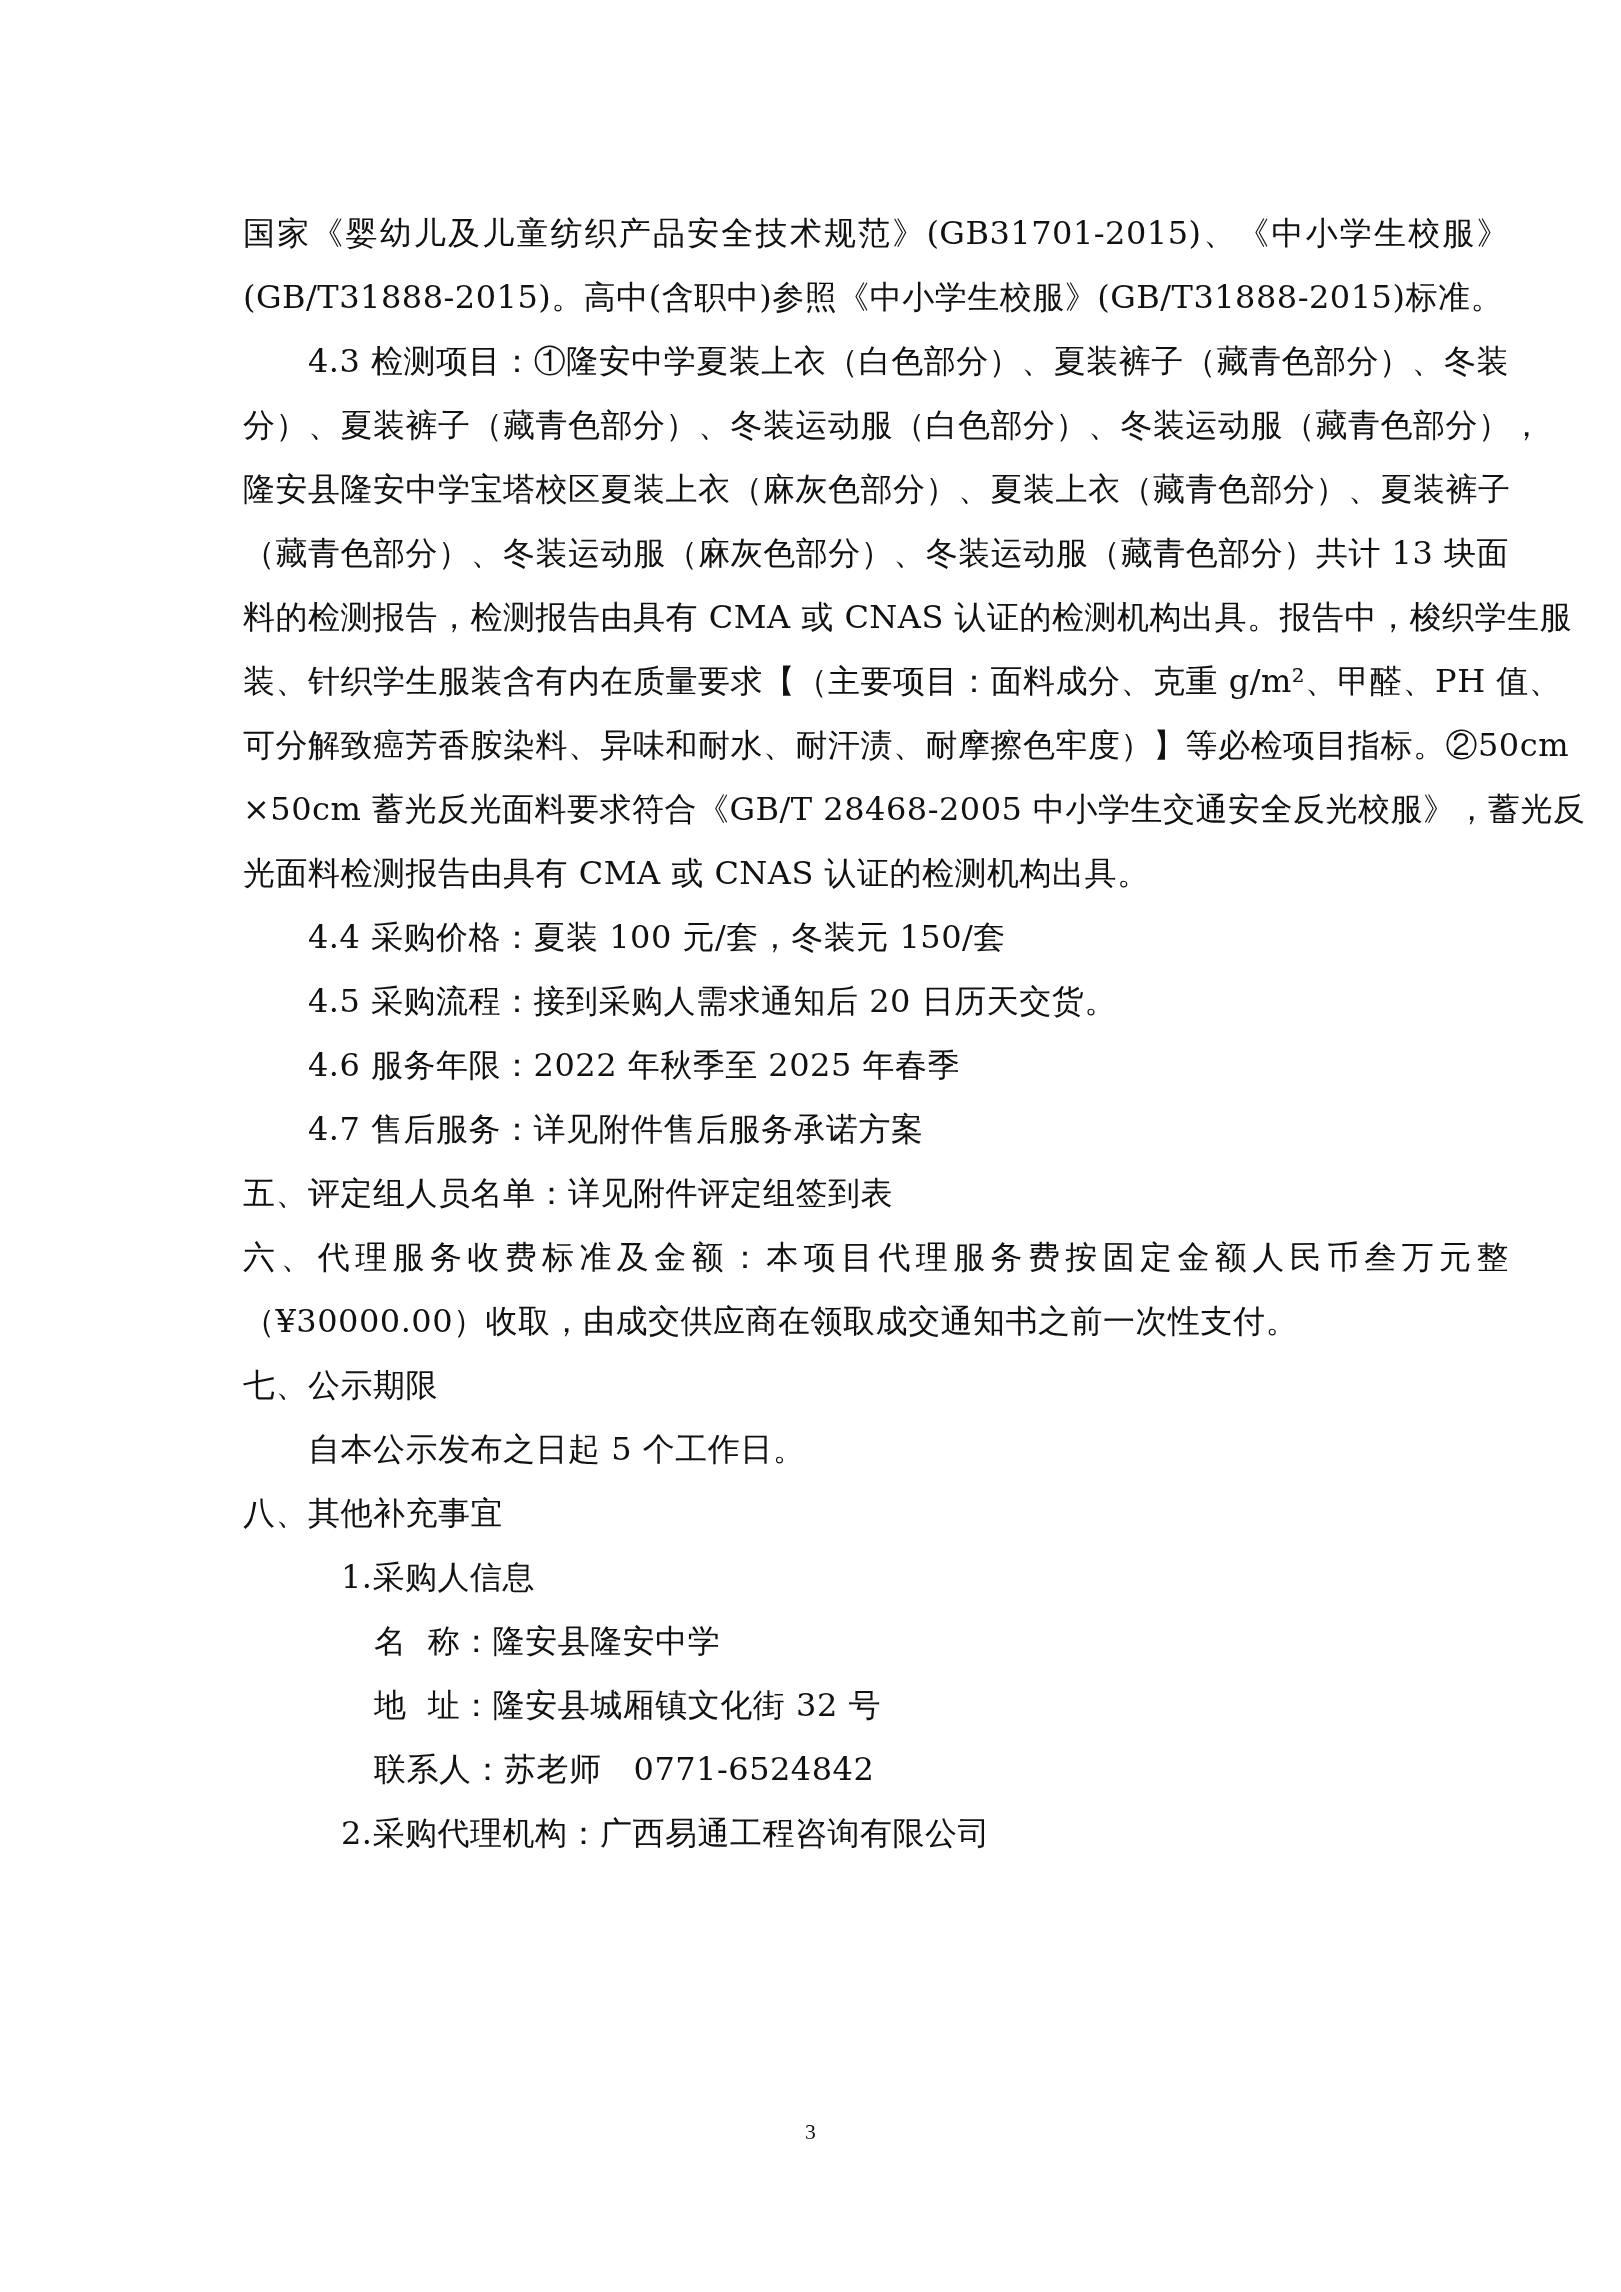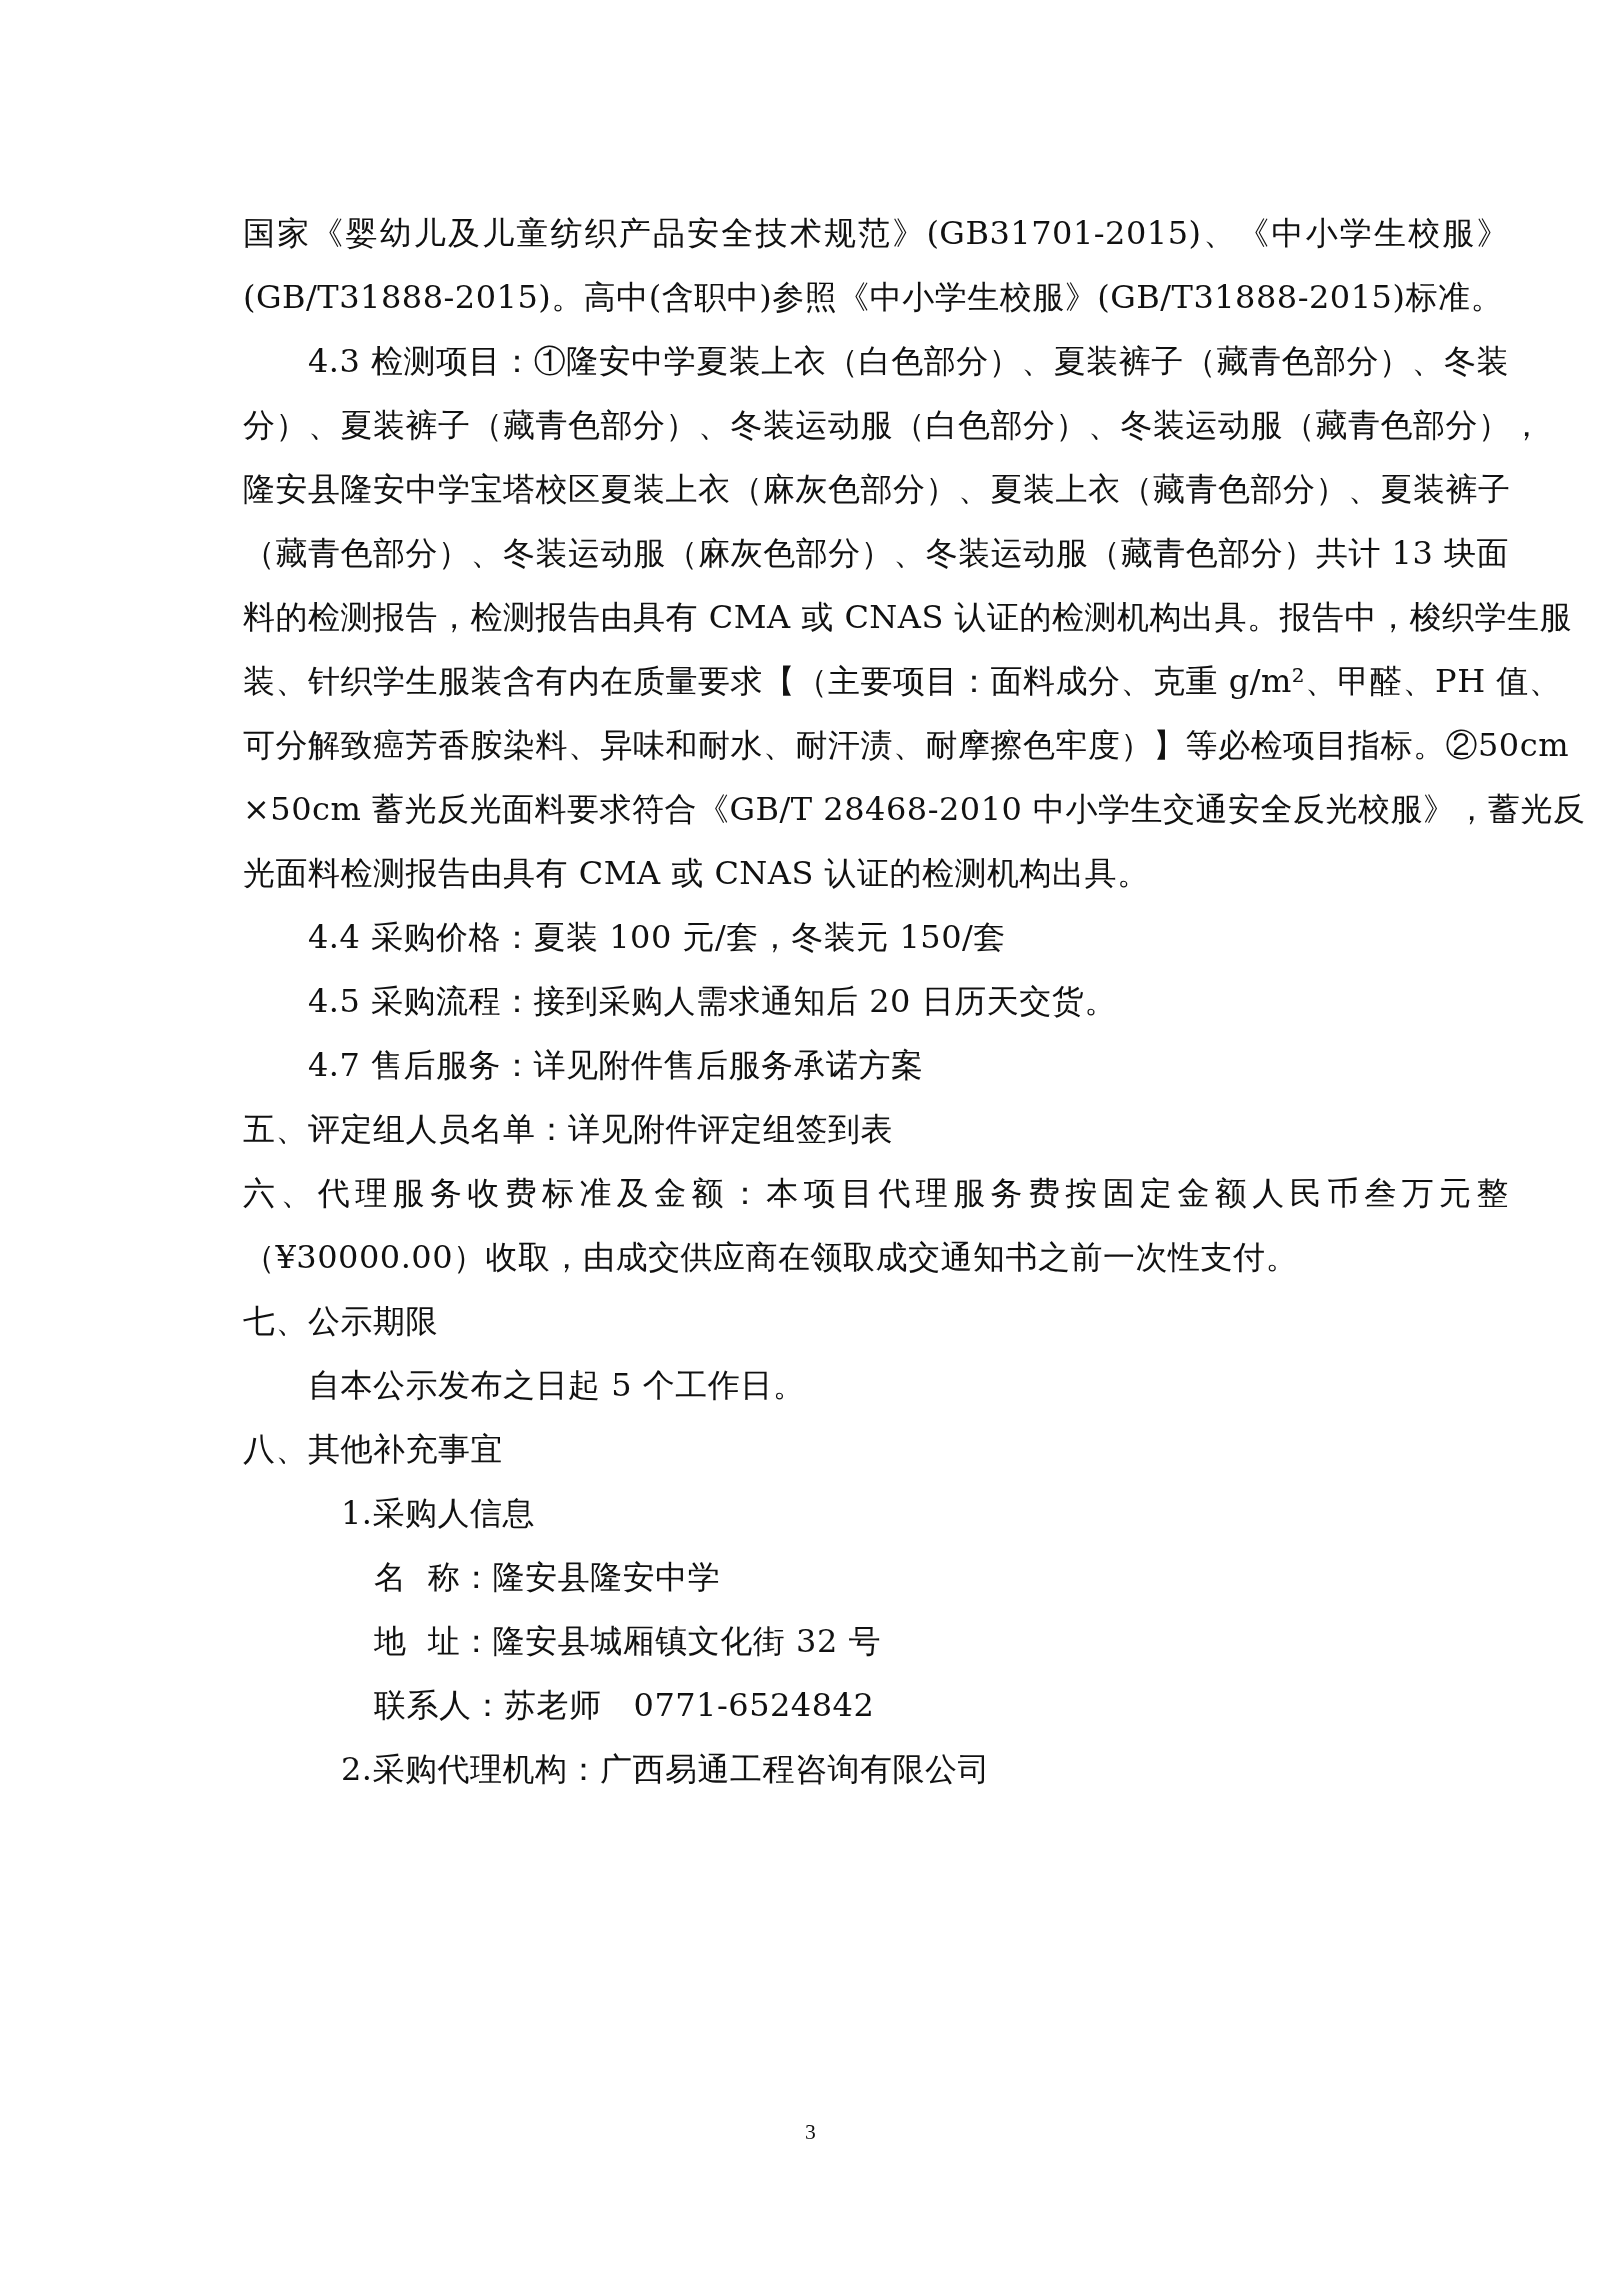--- a/index.html
+++ b/index.html
@@ -54,25 +54,26 @@
   <div class="line justify">国家《婴幼儿及儿童纺织产品安全技术规范》(GB31701-2015)、《中小学生校服》</div>
   <div class="line">(GB/T31888-2015)。高中(含职中)参照《中小学生校服》(GB/T31888-2015)标准。</div>
 
   <div class="line justify indent1">4.3 检测项目：①隆安中学夏装上衣（白色部分）、夏装裤子（藏青色部分）、冬装</div>
   <div class="line justify">分）、夏装裤子（藏青色部分）、冬装运动服（白色部分）、冬装运动服（藏青色部分），</div>
   <div class="line justify">隆安县隆安中学宝塔校区夏装上衣（麻灰色部分）、夏装上衣（藏青色部分）、夏装裤子</div>
   <div class="line justify">（藏青色部分）、冬装运动服（麻灰色部分）、冬装运动服（藏青色部分）共计 13 块面</div>
   <div class="line justify">料的检测报告，检测报告由具有 CMA 或 CNAS 认证的检测机构出具。报告中，梭织学生服</div>
   <div class="line justify">装、针织学生服装含有内在质量要求【（主要项目：面料成分、克重 g/m²、甲醛、PH 值、</div>
   <div class="line justify">可分解致癌芳香胺染料、异味和耐水、耐汗渍、耐摩擦色牢度）】等必检项目指标。②50cm</div>
-  <div class="line justify">×50cm 蓄光反光面料要求符合《GB/T 28468-2010 中小学生交通安全反光校服》，蓄光反</div>
+  <div class="line justify">×50cm 蓄光反光面料要求符合《GB/T 28468-2005 中小学生交通安全反光校服》，蓄光反</div>
   <div class="line">光面料检测报告由具有 CMA 或 CNAS 认证的检测机构出具。</div>
 
   <div class="line indent1">4.4 采购价格：夏装 100 元/套，冬装元 150/套</div>
   <div class="line indent1">4.5 采购流程：接到采购人需求通知后 20 日历天交货。</div>
+  <div class="line indent1">4.6 服务年限：2022 年秋季至 2025 年春季</div>
   <div class="line indent1">4.7 售后服务：详见附件售后服务承诺方案</div>
 
   <div class="line">五、评定组人员名单：详见附件评定组签到表</div>
   <div class="line justify">六、代理服务收费标准及金额：本项目代理服务费按固定金额人民币叁万元整</div>
   <div class="line">（¥30000.00）收取，由成交供应商在领取成交通知书之前一次性支付。</div>
 
   <div class="line">七、公示期限</div>
   <div class="line indent1">自本公示发布之日起 5 个工作日。</div>
 
   <div class="line">八、其他补充事宜</div>

